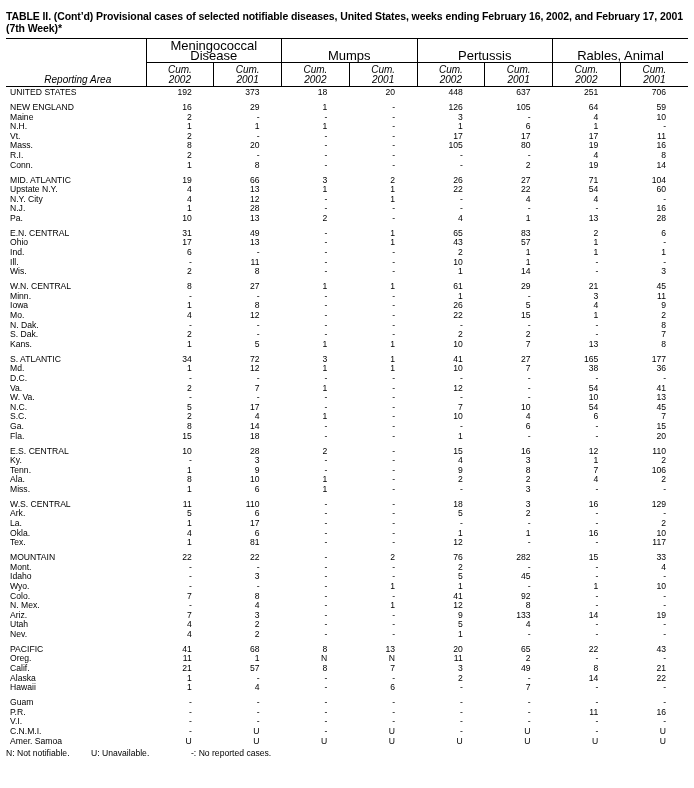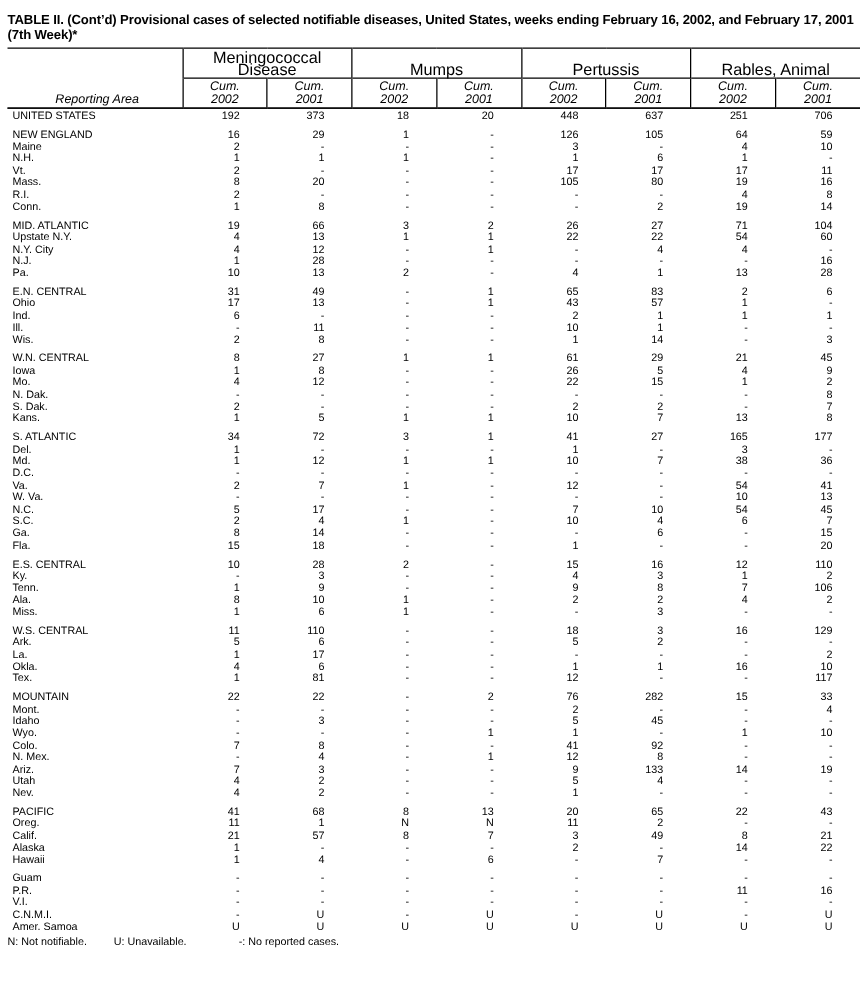--- a/index.html
+++ b/index.html
@@ -392,20 +392,31 @@
           <td class="num">8</td>
           <td class="num">27</td>
           <td class="num">1</td>
           <td class="num">1</td>
           <td class="num">61</td>
           <td class="num">29</td>
           <td class="num">21</td>
           <td class="num">45</td>
         </tr>
         <tr class="drow">
+          <td class="area">Minn.</td>
+          <td class="num">-</td>
+          <td class="num">-</td>
+          <td class="num">-</td>
+          <td class="num">-</td>
+          <td class="num">1</td>
+          <td class="num">-</td>
+          <td class="num">3</td>
+          <td class="num">11</td>
+        </tr>
+        <tr class="drow">
           <td class="area">Iowa</td>
           <td class="num">1</td>
           <td class="num">8</td>
           <td class="num">-</td>
           <td class="num">-</td>
           <td class="num">26</td>
           <td class="num">5</td>
           <td class="num">4</td>
           <td class="num">9</td>
         </tr>
@@ -456,31 +467,20 @@
         <tr class="drow gap">
           <td class="area">S. ATLANTIC</td>
           <td class="num">34</td>
           <td class="num">72</td>
           <td class="num">3</td>
           <td class="num">1</td>
           <td class="num">41</td>
           <td class="num">27</td>
           <td class="num">165</td>
           <td class="num">177</td>
-        </tr>
-        <tr class="drow">
-          <td class="area">Del.</td>
-          <td class="num">1</td>
-          <td class="num">-</td>
-          <td class="num">-</td>
-          <td class="num">-</td>
-          <td class="num">1</td>
-          <td class="num">-</td>
-          <td class="num">3</td>
-          <td class="num">-</td>
         </tr>
         <tr class="drow">
           <td class="area">Md.</td>
           <td class="num">1</td>
           <td class="num">12</td>
           <td class="num">1</td>
           <td class="num">1</td>
           <td class="num">10</td>
           <td class="num">7</td>
           <td class="num">38</td>

